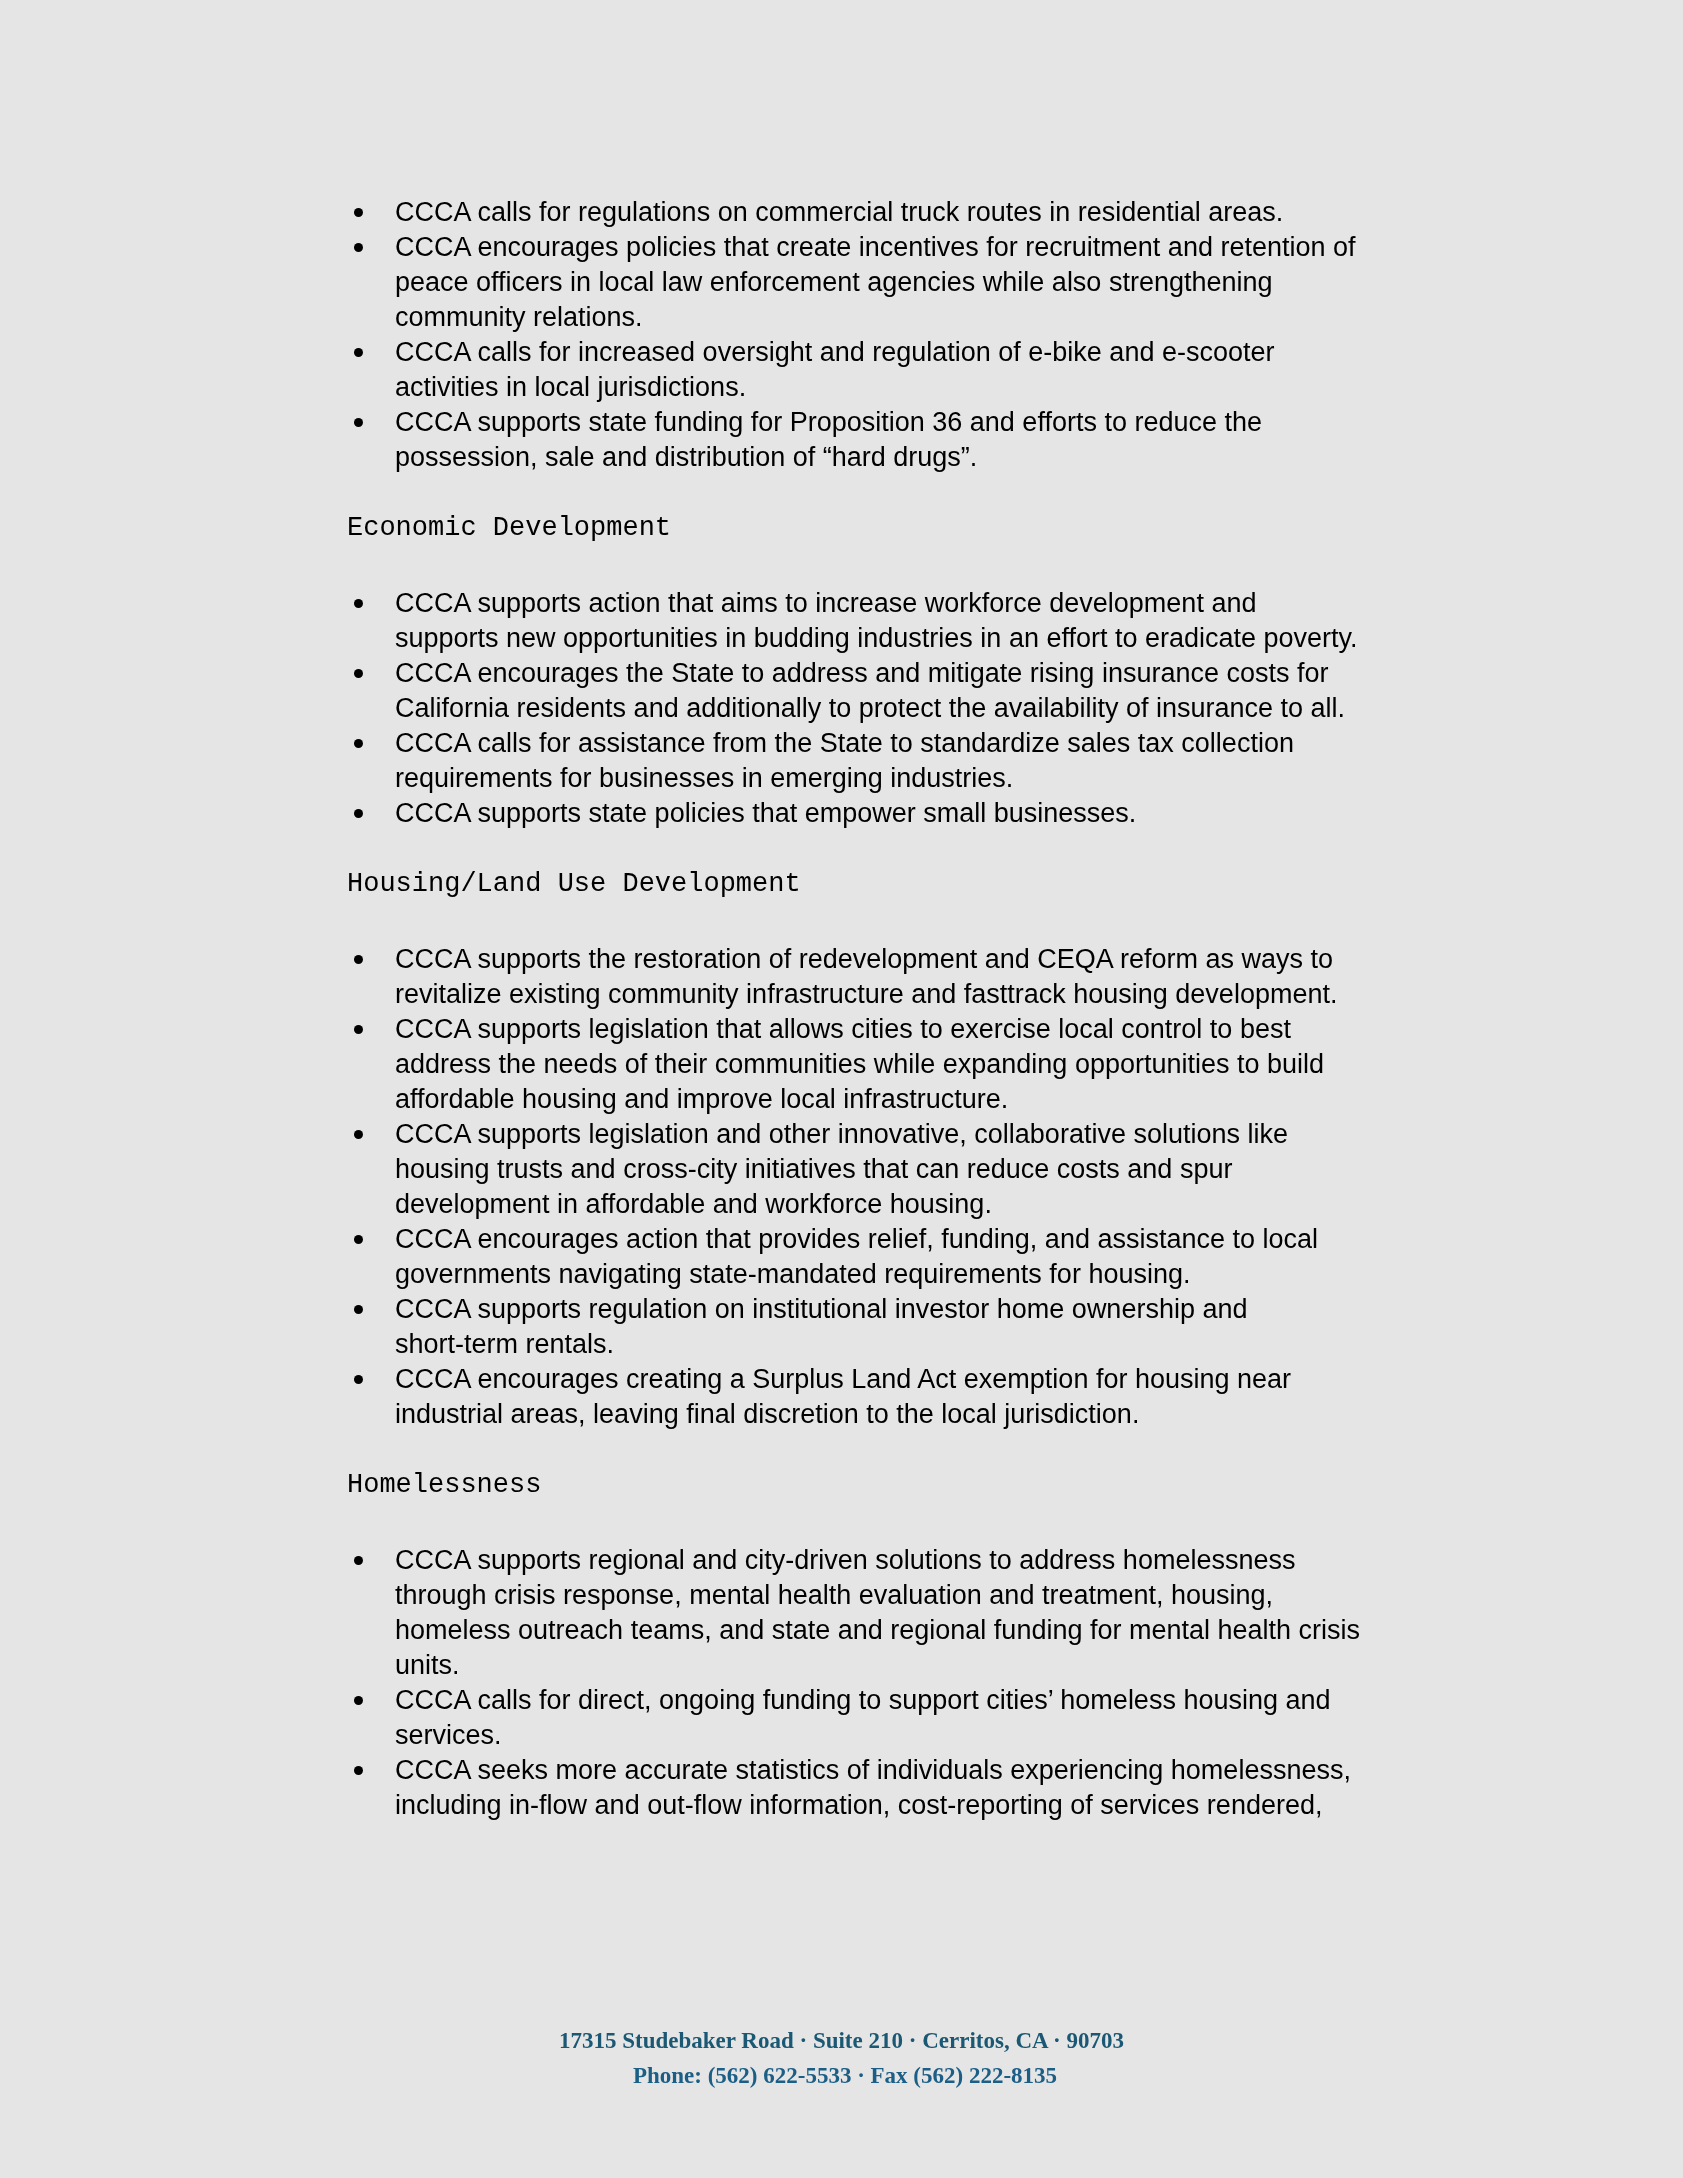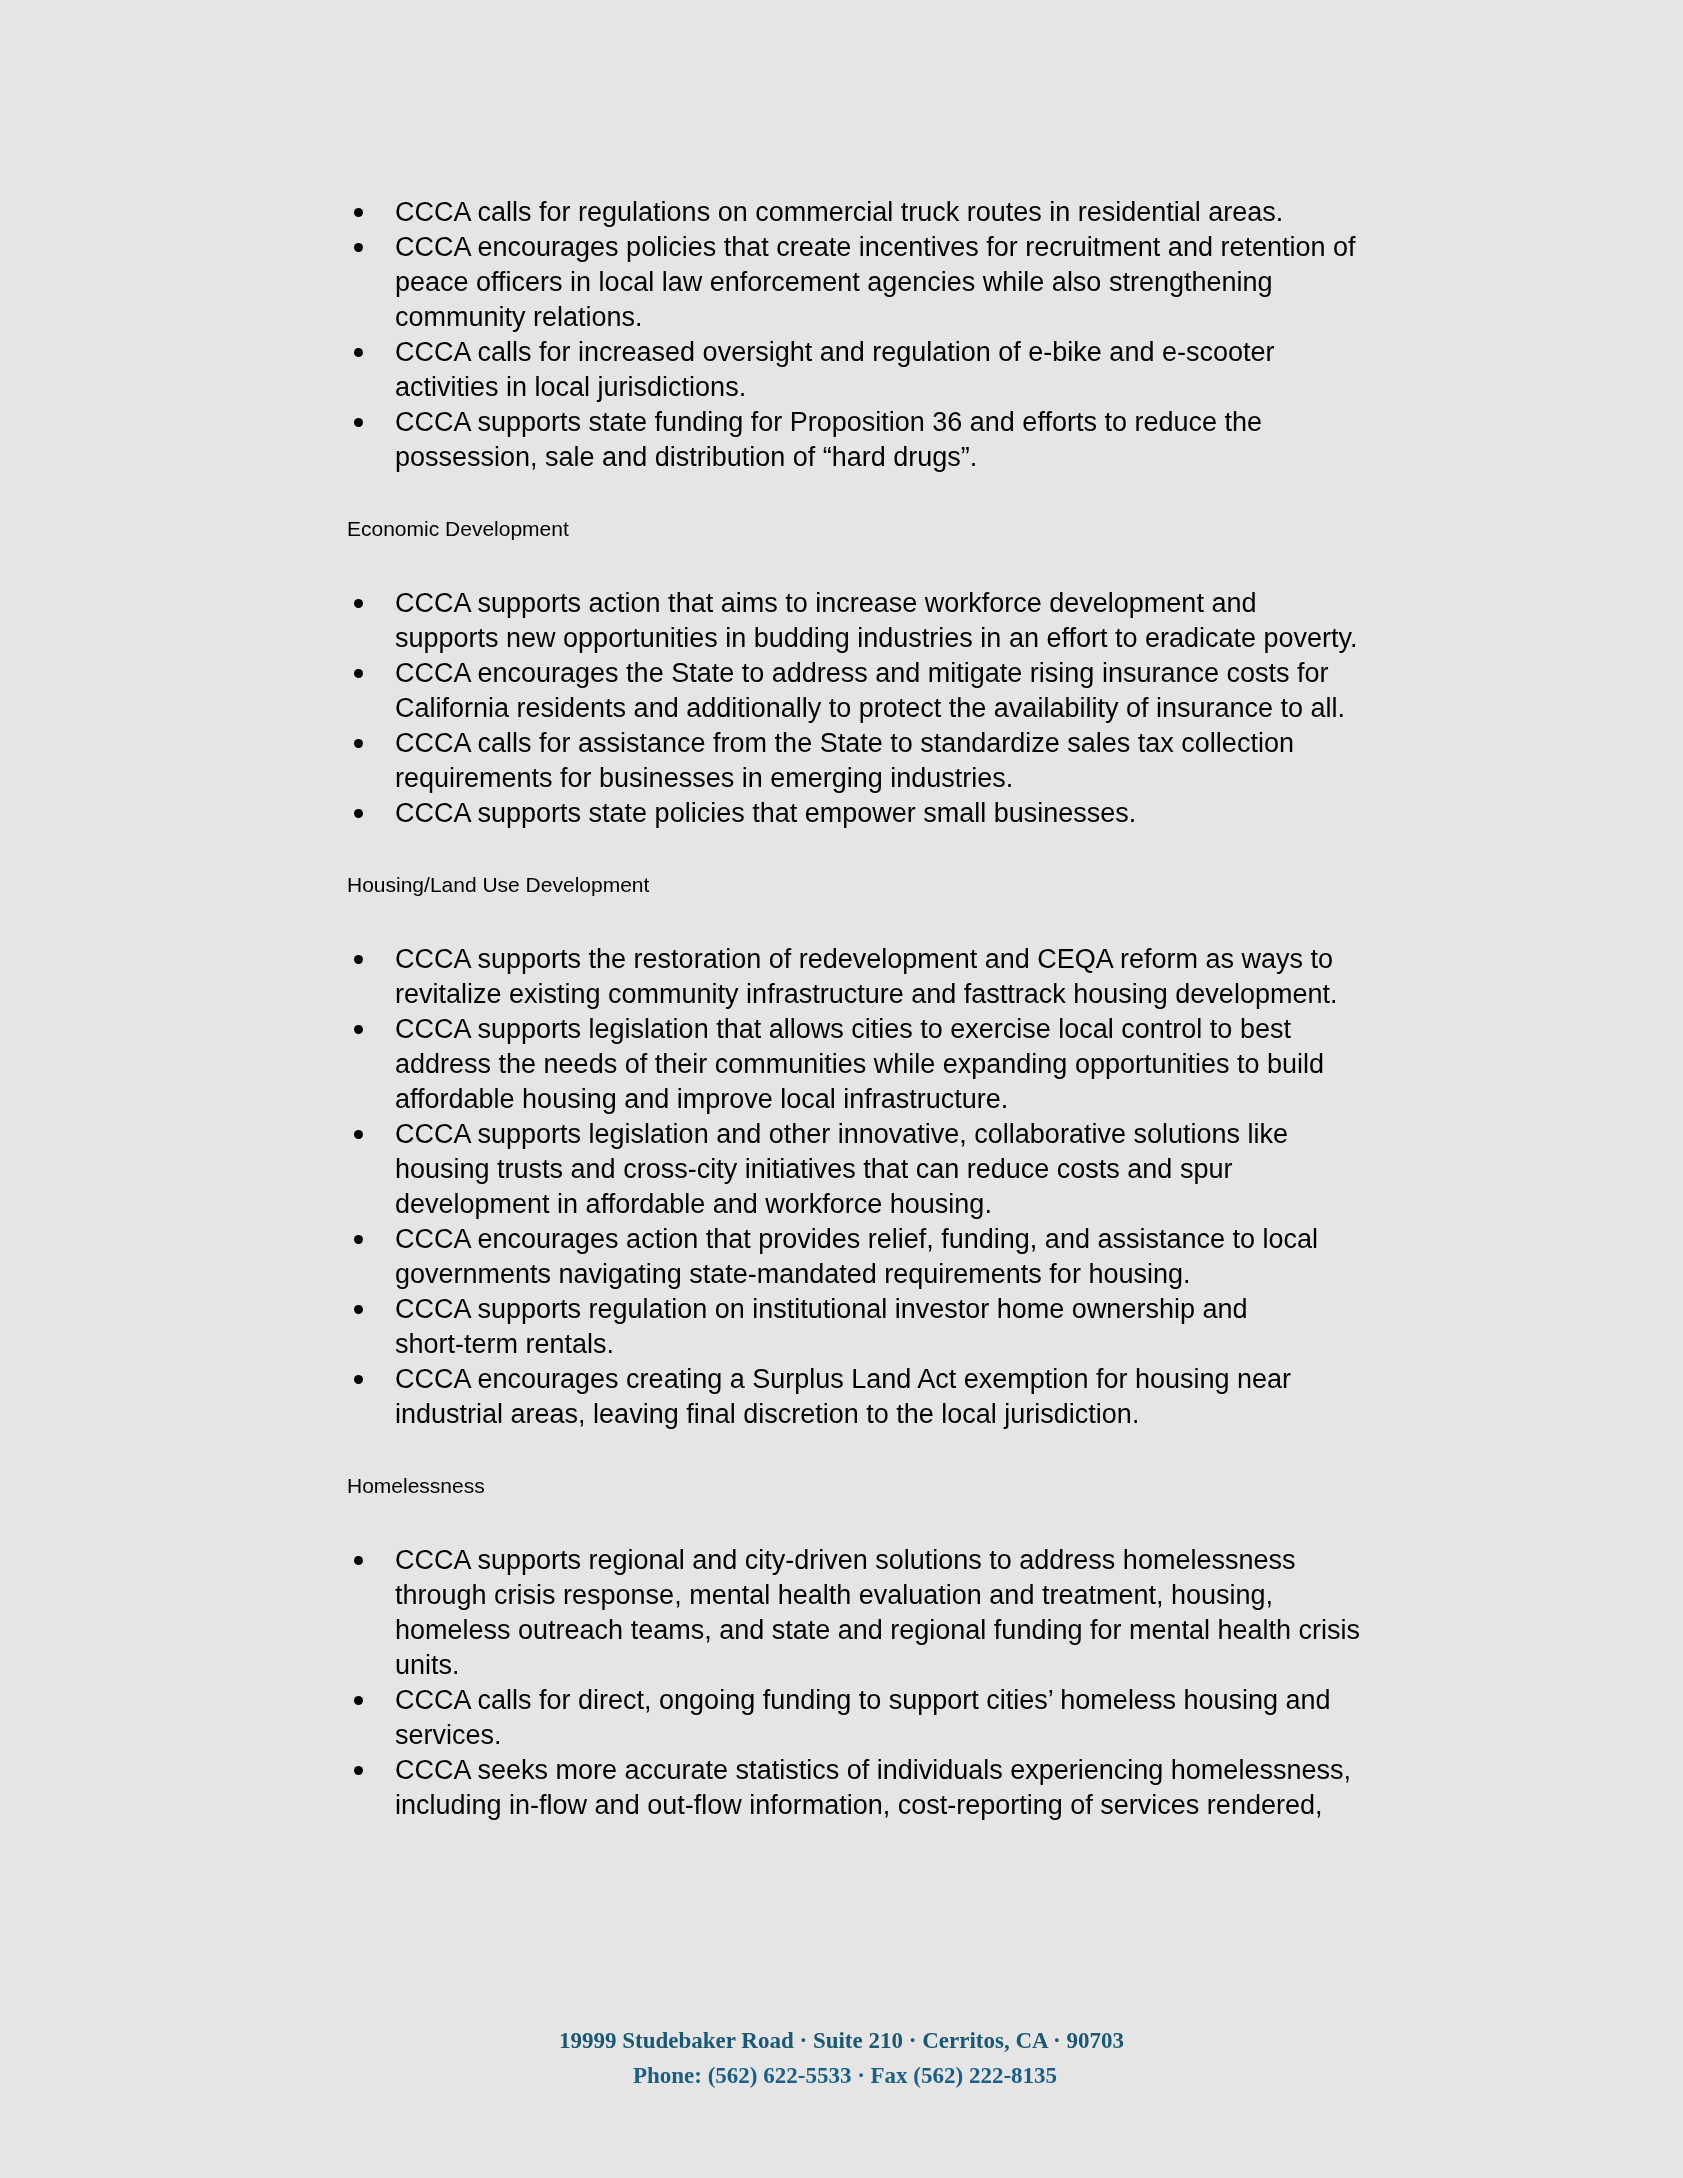--- a/index.html
+++ b/index.html
@@ -35,24 +35,25 @@
   .marker {
     position: absolute;
     left: 7px;
     top: 13px;
     width: 9px;
     height: 9px;
     border-radius: 50%;
     background: #000000;
   }
   h2.section-heading {
-    font-size: 21px;
+    font-size: 27px;
     line-height: 35px;
     font-weight: 400;
     margin: 36px 0 40px 0;
+    font-family: Liberation Mono, monospace;
   }
   .footer {
     position: absolute;
     left: 0;
     top: 2023px;
     width: 100%;
     text-align: center;
     font-family: "Liberation Serif", serif;
     font-weight: 700;
     line-height: 35px;
@@ -168,17 +169,17 @@
       <li>
         <span class="marker"></span>
         <span class="li-text">CCCA seeks more accurate statistics of individuals experiencing homelessness,
 including in-flow and out-flow information, cost-reporting of services rendered,</span>
       </li>
     </ul>
 
   </main>
 
   <footer class="footer">
-    <div class="footer-address">19999 Studebaker Road · Suite 210 · Cerritos, CA · 90703</div>
+    <div class="footer-address">17315 Studebaker Road · Suite 210 · Cerritos, CA · 90703</div>
     <div class="footer-phone">Phone: (562) 622-5533 · Fax (562) 222-8135</div>
   </footer>
 </div>
 
 
 </body></html>

